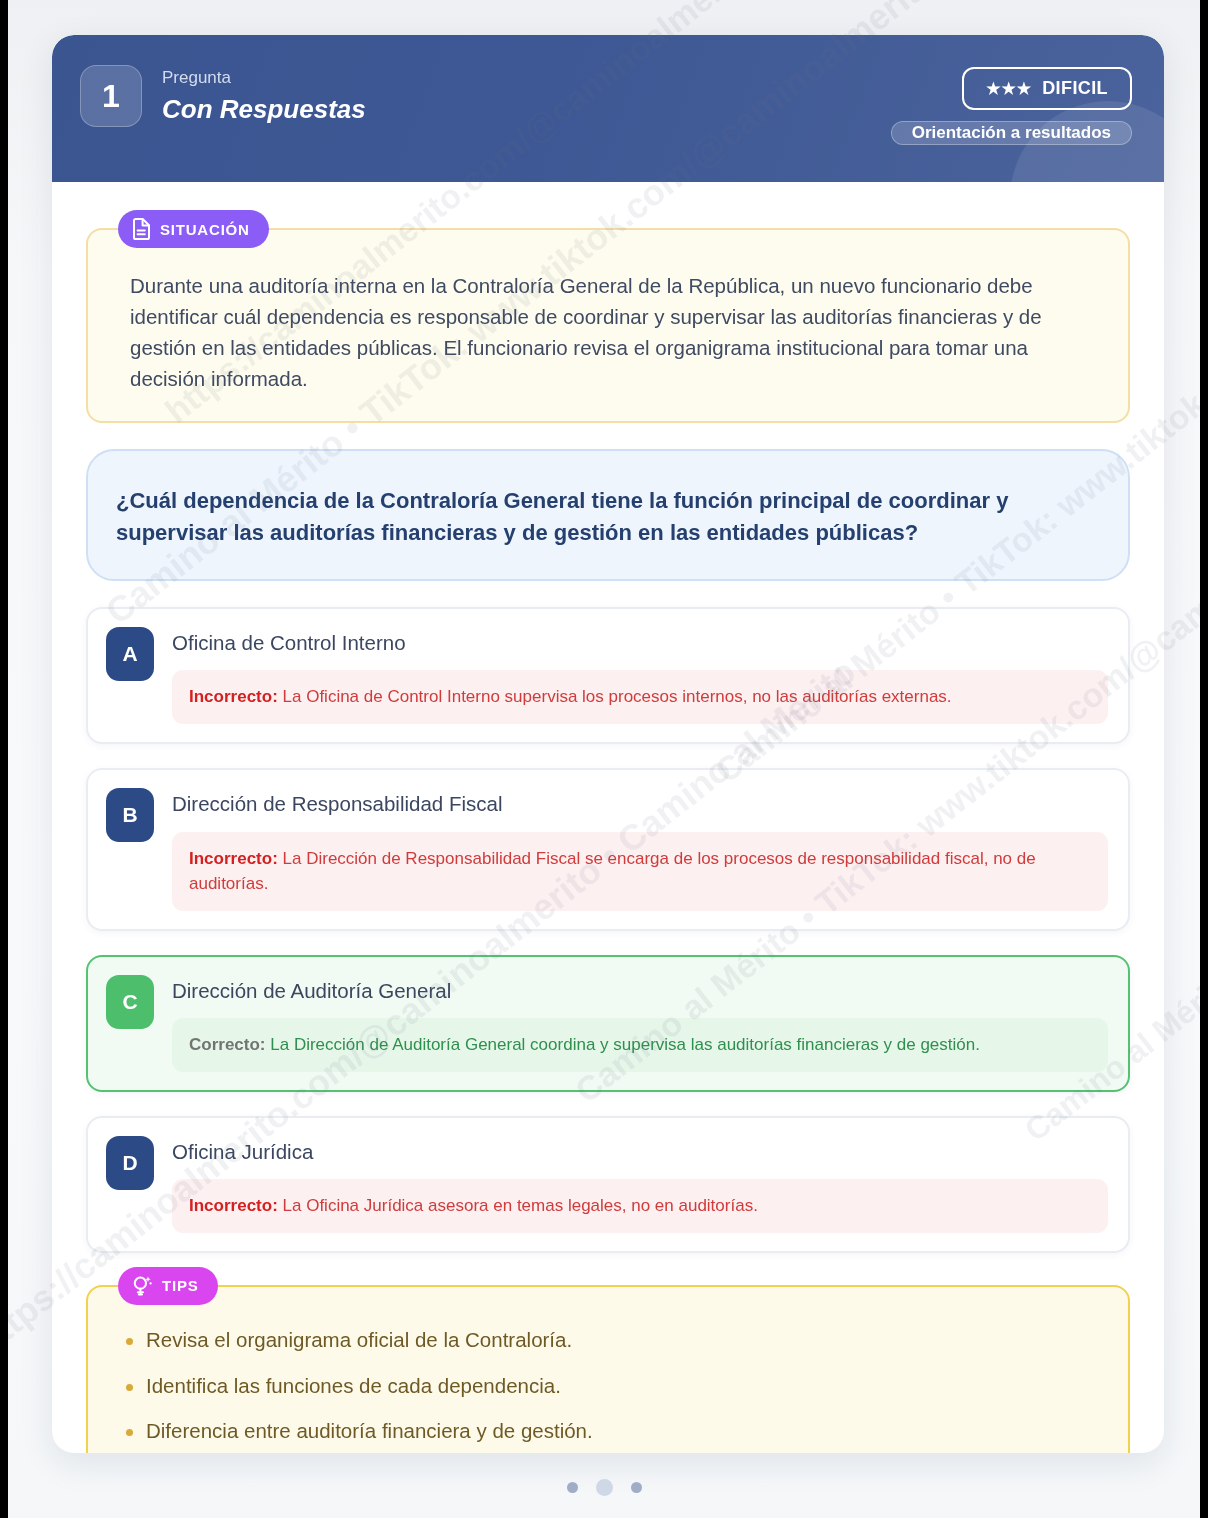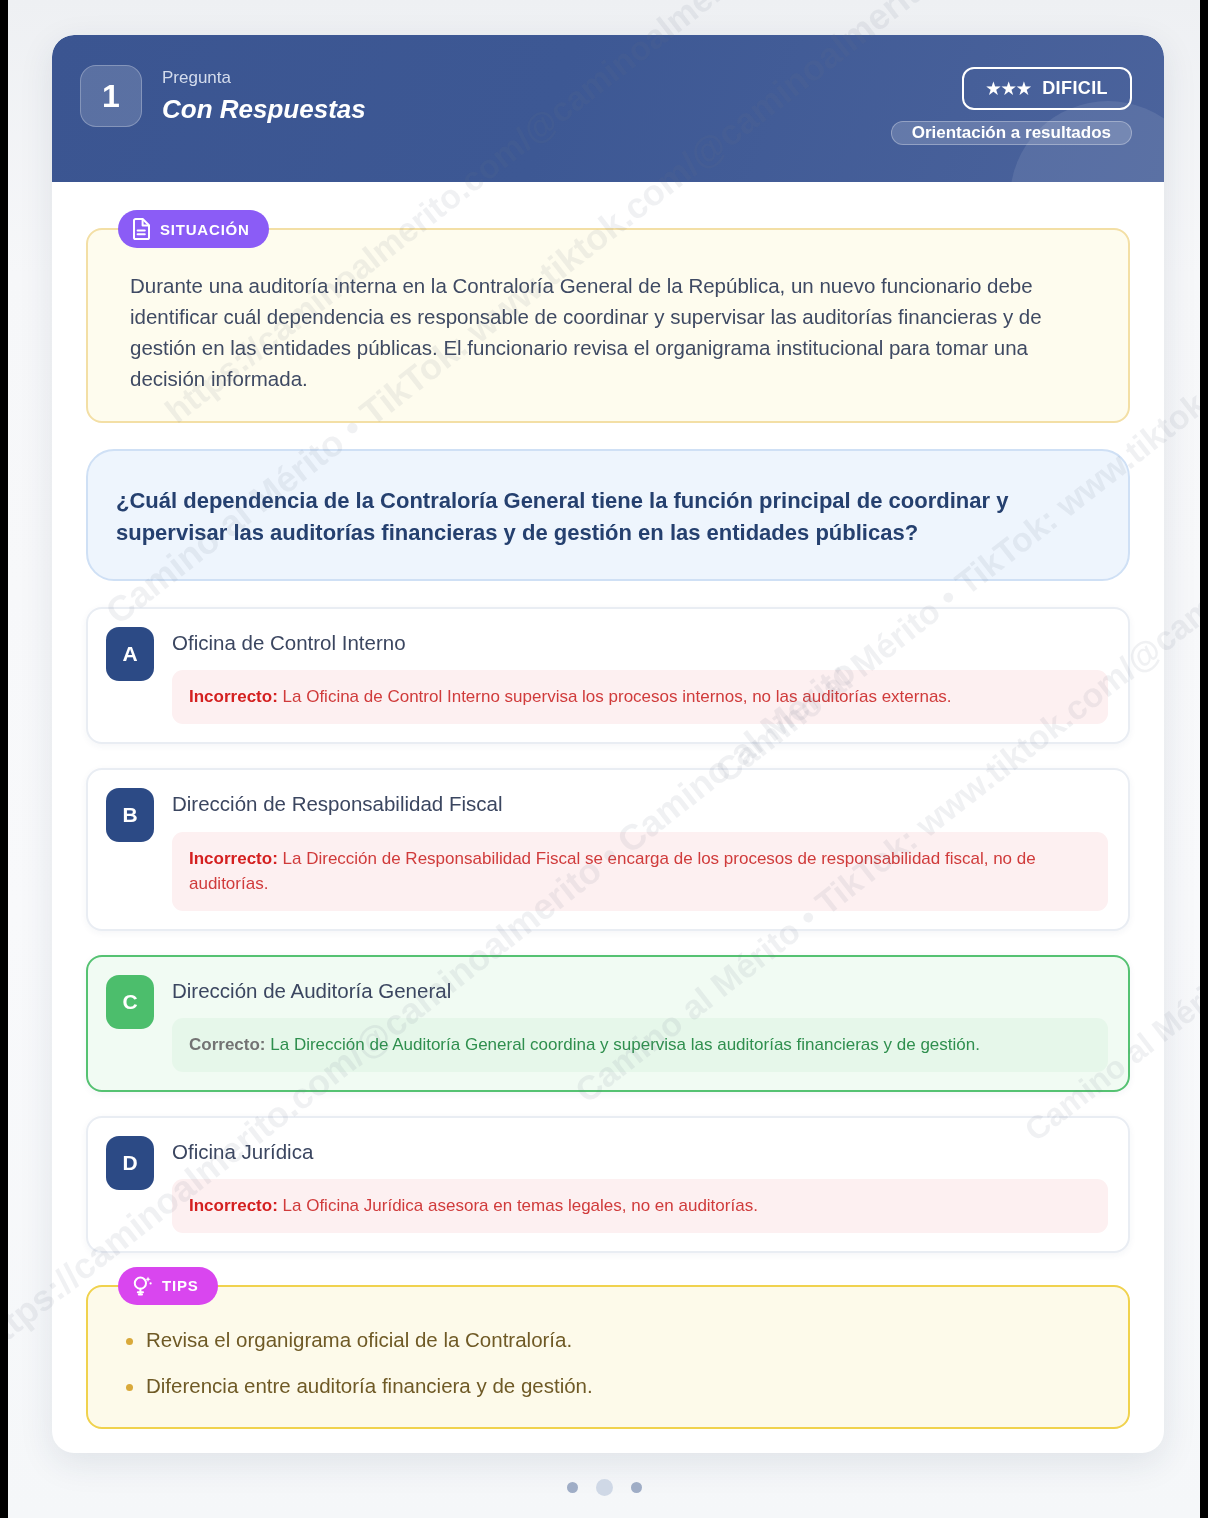--- a/index.html
+++ b/index.html
@@ -406,20 +406,21 @@
               <path d="M8.4 13.8v4.2" stroke="#ffffff" stroke-width="2" stroke-linecap="round"></path>
               <path d="M5.8 17.2h5.2M6.8 19.6h3.2" stroke="#ffffff" stroke-width="2" stroke-linecap="round"></path>
               <path d="M16 1.6l.8 1.9 1.9.8-1.9.8-.8 1.9-.8-1.9-1.9-.8 1.9-.8.8-1.9Z" fill="#ffffff"></path>
               <circle cx="18.6" cy="8.4" r="1.1" fill="#ffffff"></circle>
             </svg>
           </span>
           <span>TIPS</span>
         </div>
         <ul class="tips-list">
           <li>Revisa el organigrama oficial de la Contraloría.</li>
+          <li>Identifica las funciones de cada dependencia.</li>
           <li>Diferencia entre auditoría financiera y de gestión.</li>
         </ul>
       </div>
 
     </div>
   </div>
 
   <div class="dots">
     <span class="dot"></span>
     <span class="dot active"></span>

